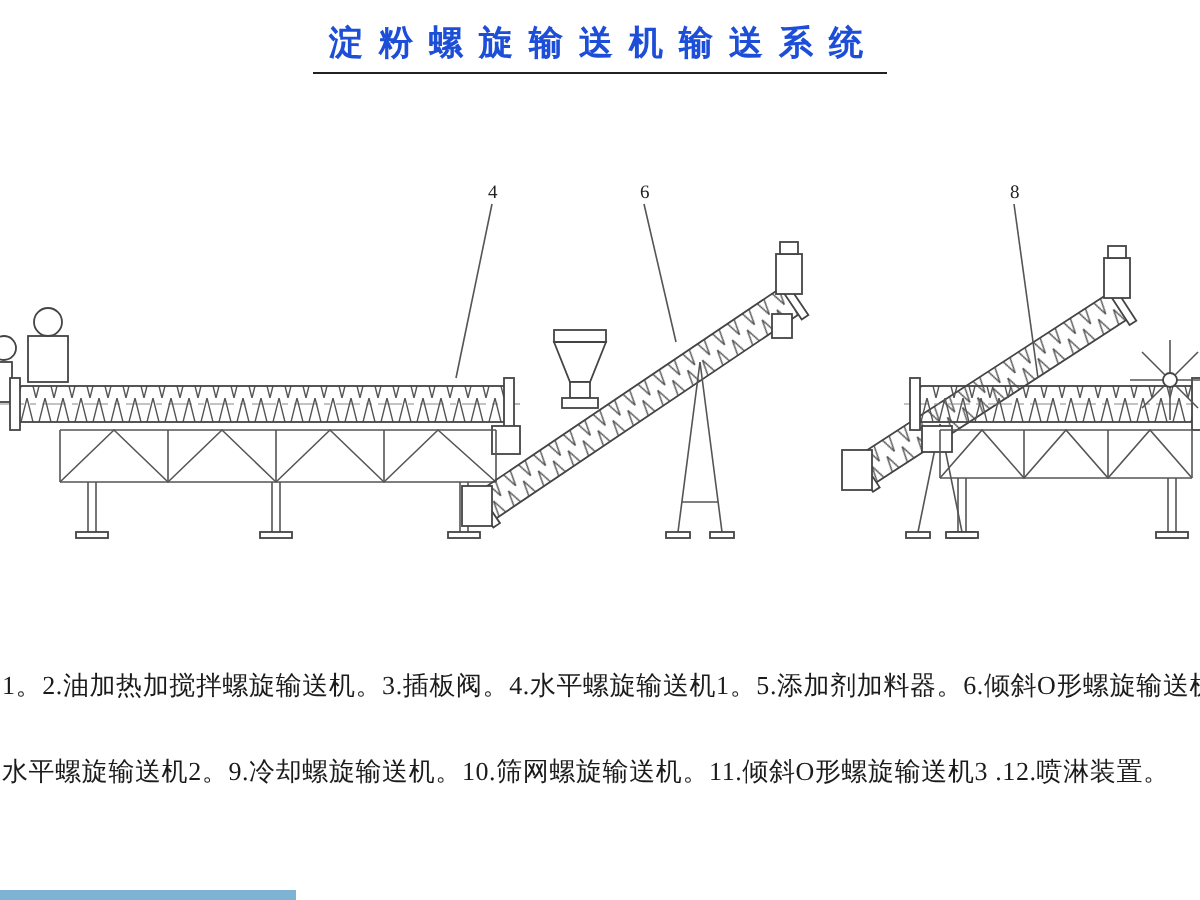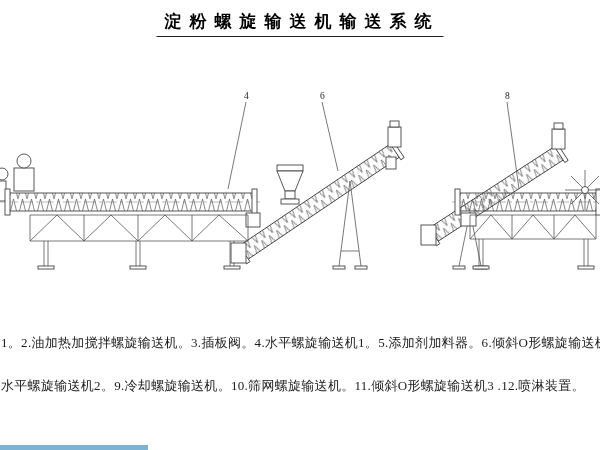--- a/index.html
+++ b/index.html
@@ -1,19 +1,19 @@
 <!DOCTYPE html>
 <html><head>
 <meta charset="utf-8">
 <style>
   html,body{margin:0;padding:0;background:#fff;}
   #page{position:relative;width:600px;height:450px;background:#fff;overflow:hidden;
         font-family:"Liberation Serif",serif;}
   .title{position:absolute;top:10px;left:50%;transform:translateX(-50%);
-         font-size:17px;font-weight:bold;color:#000000;letter-spacing:8px;
+         font-size:17px;font-weight:bold;color:#1d4ed8;letter-spacing:8px;
          white-space:nowrap;border-bottom:1.5px solid #222;padding:0 4px 3px 8px;}
   .cap{position:absolute;left:1px;width:640px;font-size:13px;color:#1b1b1b;
        white-space:nowrap;letter-spacing:.3px;}
   .cap1{top:334px;}
   .cap2{top:377px;}
   svg{position:absolute;top:55px;left:0;}
   .tube{fill:url(#screw);stroke:#444;stroke-width:.9;}
   .part{fill:#fff;stroke:#444;stroke-width:.9;}
   .ln{fill:none;stroke:#555;stroke-width:.8;}
   .cl{stroke:#888;stroke-width:.6;stroke-dasharray:12 3 3 3;}

